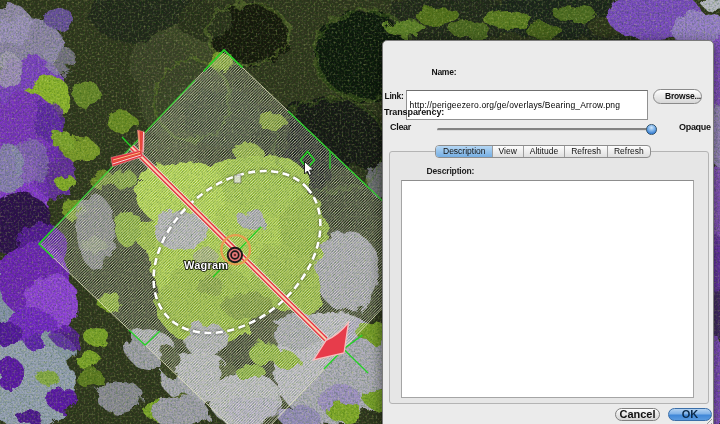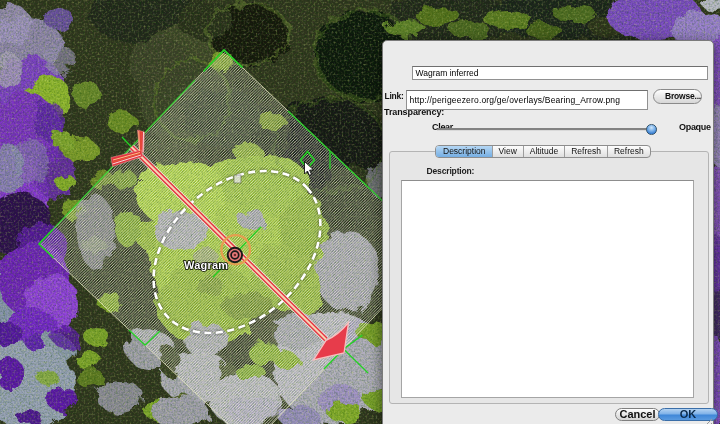--- a/index.html
+++ b/index.html
@@ -36,21 +36,21 @@
   .tab:first-child{border-left:none;padding-left:7px;}
   .tab.sel{background:linear-gradient(#b5d7f4,#75aee3);}
   #group{position:absolute;left:6px;top:110px;width:320px;height:253px;background:#e6e6e6;
        border:1px solid #b4b4b4;border-radius:3px;box-sizing:border-box;}
   #ta{position:absolute;left:17.5px;top:138.5px;width:293px;height:218px;background:#fff;
        border:1px solid #a5a5a5;border-top-color:#8d8d8d;box-sizing:border-box;}
   .btn{position:absolute;top:367px;height:13px;border-radius:7px;font-size:11px;font-weight:bold;
        text-align:center;box-sizing:border-box;}
   #cancel{left:232px;width:45px;background:linear-gradient(#ffffff,#e9e9e9 45%,#d5d5d5);
        border:1px solid #7f7f7f;color:#111;line-height:11px;}
-  #ok{left:275px;width:60px;background:linear-gradient(#b4d3f2 0%,#7fb2e8 45%,#3f87d8 55%,#5a9be0 100%);
+  #ok{left:285px;width:44px;background:linear-gradient(#b4d3f2 0%,#7fb2e8 45%,#3f87d8 55%,#5a9be0 100%);
        border:1px solid #3a6ea8;color:#0a2a4a;line-height:11px;}
 </style>
 </head>
 <body>
 <div id="stage">
 <svg id="map" width="720" height="424" viewBox="0 0 720 424">
 <defs>
   <filter id="rough" x="-20%" y="-20%" width="140%" height="140%">
     <feTurbulence type="fractalNoise" baseFrequency="0.07" numOctaves="3" seed="7" result="n"></feTurbulence>
     <feDisplacementMap in="SourceGraphic" in2="n" scale="14"></feDisplacementMap>
@@ -289,26 +289,25 @@
 
 <rect x="234" y="175" width="7" height="8" fill="#e8e8e8" opacity="0.75" stroke="#555" stroke-width="0.7"></rect>
 
 <text x="184" y="269" font-family="Liberation Sans, sans-serif" font-size="11" font-weight="bold" fill="#ffffff" stroke="#000" stroke-width="1.6" paint-order="stroke" letter-spacing="0.2">Wagram</text>
 
 <path d="M304.5,161.5 L304.5,174 L307.5,171 L309.3,175.3 L311.5,174.4 L309.6,170.2 L313.5,169.8 Z" fill="#fff" stroke="#000" stroke-width="0.8"></path>
 </svg>
 
 <div id="dlg">
   <div class="lbl" style="left:1.5px;top:26px;margin-left:47px;">Name:</div>
-  <div class="inp" style="left:28.5px;top:24.5px;width:296px;height:14px;">Wagram inferred</div>
   <div class="lbl" style="left:1.5px;top:50px;">Link:</div>
-  <div class="inp" style="left:23px;top:49px;width:242px;height:20px;letter-spacing:0.18px;padding-left:2.5px;">http://perigeezero.org/ge/overlays/Bearing_Arrow.png</div>
+  <div class="inp" style="left:23px;top:49px;width:242px;height:30px;letter-spacing:0.18px;padding-left:2.5px;">http://perigeezero.org/ge/overlays/Bearing_Arrow.png</div>
   <div id="browse">Browse...</div>
   <div class="lbl" style="left:1px;top:65.5px;font-size:9px;letter-spacing:-0.1px;">Transparency:</div>
-  <div class="lbl" style="left:7px;top:81px;font-size:9px;letter-spacing:-0.3px;margin-left:42px;">Clear</div>
+  <div class="lbl" style="left:7px;top:81px;font-size:9px;letter-spacing:-0.3px;">Clear</div>
   <div class="lbl" style="left:296px;top:81px;font-size:9px;letter-spacing:-0.3px;">Opaque</div>
   <div id="track"></div>
   <div id="thumb"></div>
   <div id="group"></div>
   <div id="tabs">
     <div class="tab sel">Description</div>
     <div class="tab">View</div>
     <div class="tab">Altitude</div>
     <div class="tab">Refresh</div>
     <div class="tab">Refresh</div>

